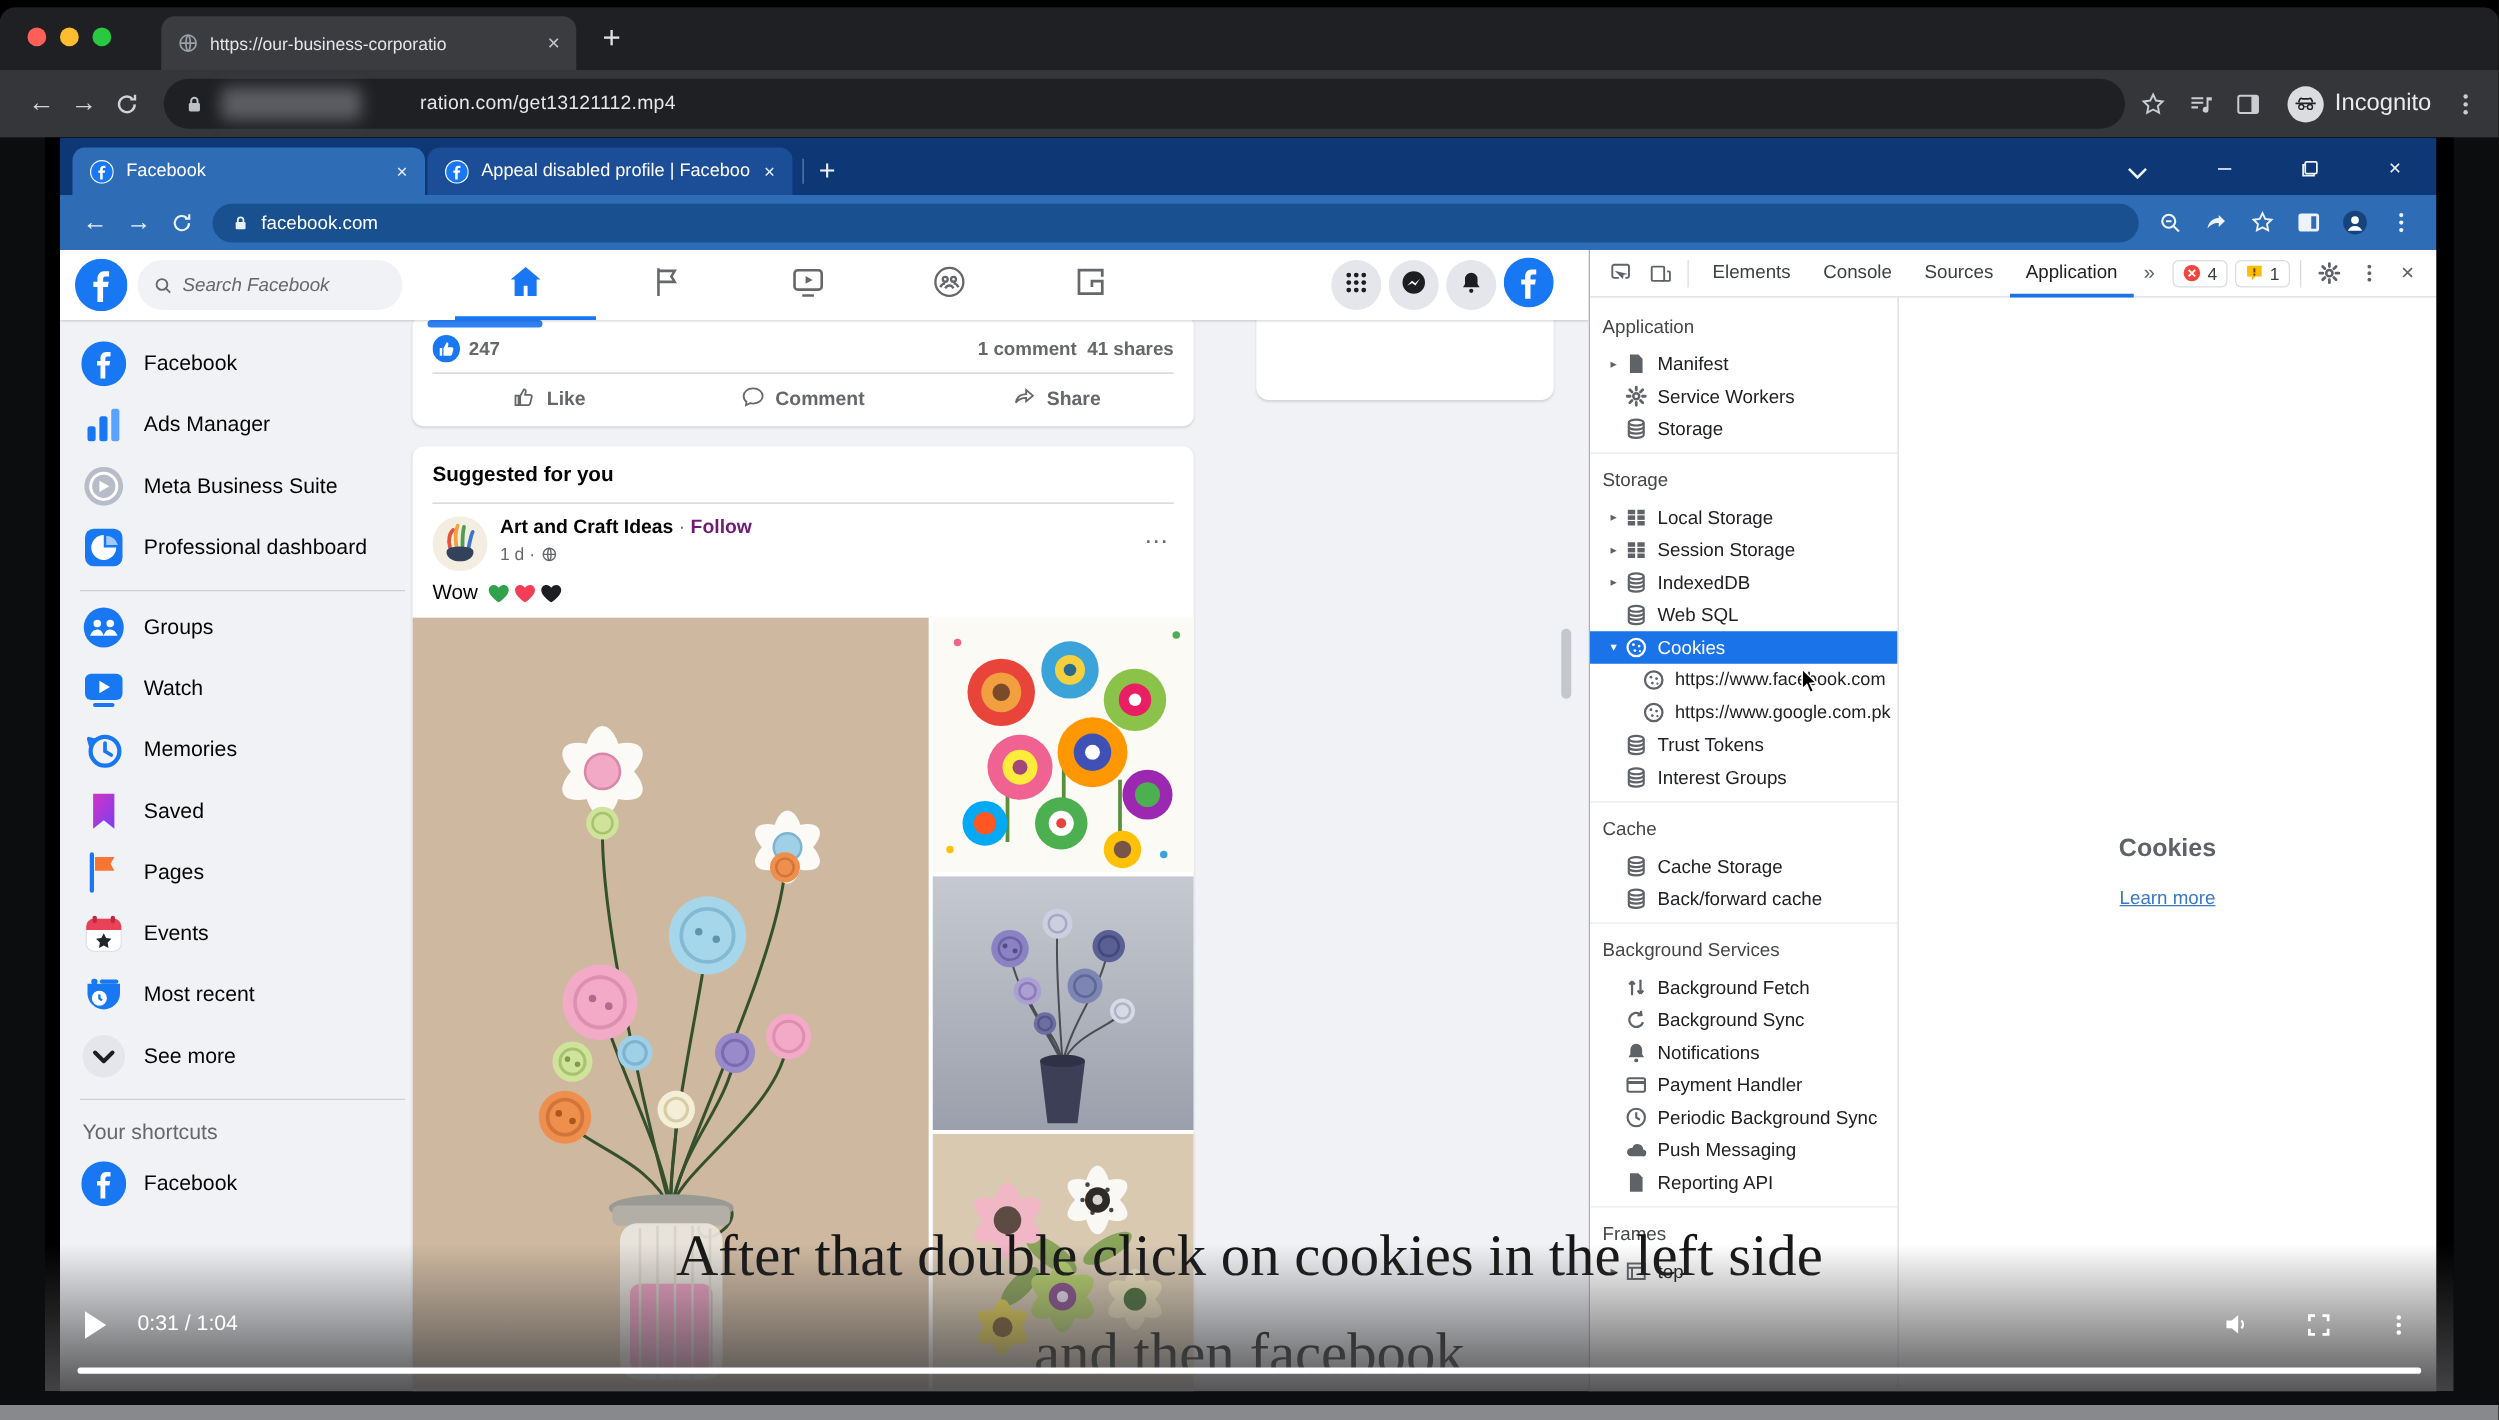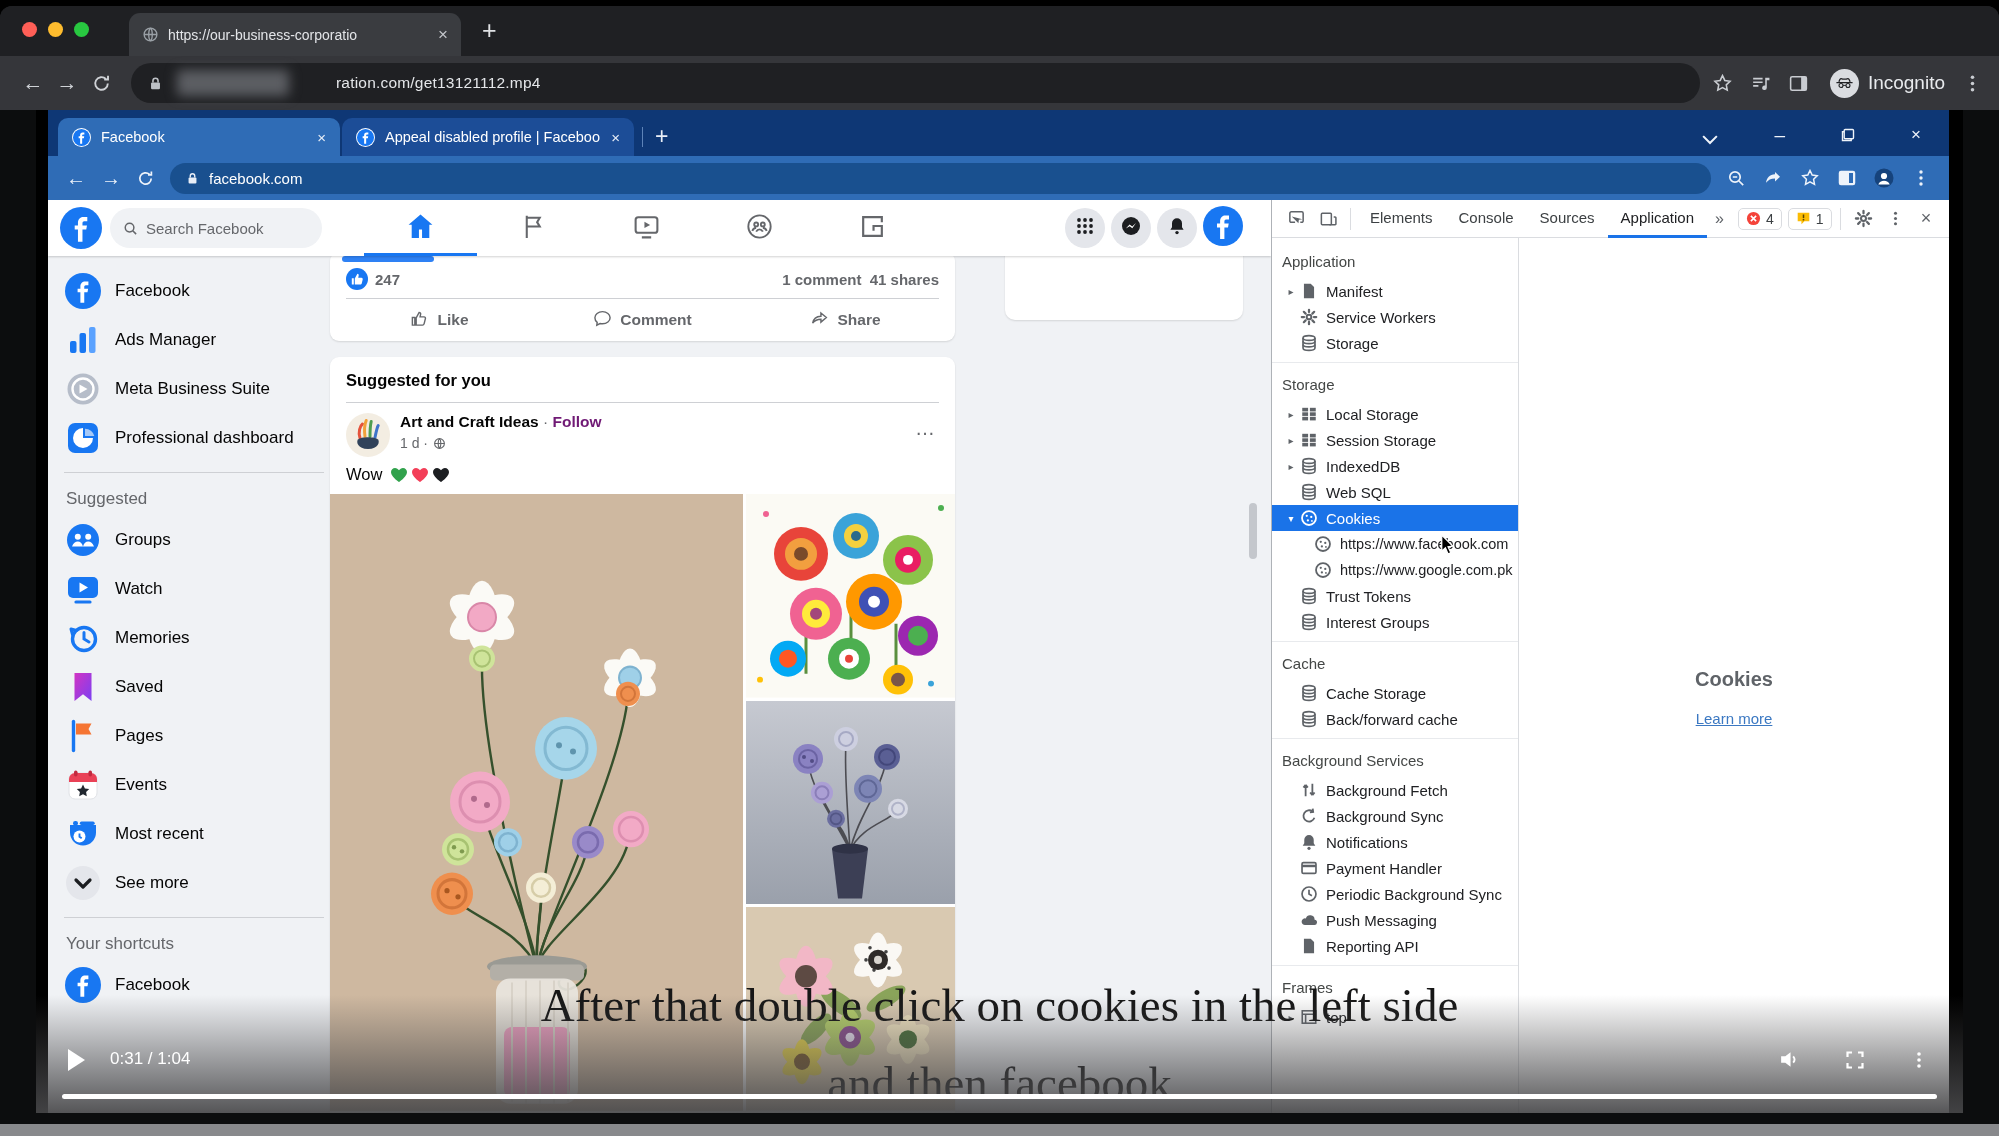--- a/index.html
+++ b/index.html
@@ -75,21 +75,21 @@
   .b-right .ic { width:20px; height:20px; color:#eef3fa; }
 
   
   .b-content { flex:1; display:flex; background:#f0f2f5; position:relative; overflow:hidden; min-height:0; }
   .fb { flex:1; position:relative; overflow:hidden; }
   .fb-header { position:absolute; top:0; left:0; right:0; height:56px; background:#fff;
                box-shadow:0 1px 2px rgba(0,0,0,.18); z-index:3; }
   .fb-logo { position:absolute; left:12px; top:7px; width:42px; height:42px; }
   .fb-search { position:absolute; left:62px; top:8px; width:212px; height:40px;
                background:#f0f2f5; border-radius:20px; display:flex; align-items:center;
-               gap:8px; padding:0 13px; }
+               gap:8px; padding:0 13px;font-style:italic; }
   .fb-search svg { width:15px; height:15px; }
   .fb-search span { font-size:15px; color:#65676b; }
   .fb-tabs { position:absolute; left:316px; top:0; height:56px; display:flex; }
   .fbtab { width:113px; display:flex; align-items:center; justify-content:center; }
   .fbtab svg { width:29px; height:29px; }
   .fbtab.active { box-shadow:inset 0 -3px 0 #1877f2; }
   .fb-actions { position:absolute; right:28px; top:8px; display:flex; gap:6px; }
   .fb-act { width:40px; height:40px; border-radius:50%; background:#e4e6eb;
             display:flex; align-items:center; justify-content:center; }
   .fb-act svg { width:20px; height:20px; }
@@ -458,21 +458,20 @@
        <span class="sb-ic">
                       <svg viewBox="0 0 36 36">
                         <rect x="3" y="3" width="30" height="30" rx="7" fill="#1877f2"></rect>
                         <path d="M18 18V8a10 10 0 1 0 10 10z" fill="#fff"></path>
                         <path d="M20 16V8.7A9.4 9.4 0 0 1 29.3 16z" fill="#a6c9f7"></path>
                       </svg>
                     </span>
        <span class="sb-lbl">Professional dashboard</span>
      </div>
                   <div class="sb-divider"></div>
-                  <div class="sb-header">Suggested</div>
                   <div class="sb-item">
        <span class="sb-ic">
                       <svg viewBox="0 0 36 36">
                         <circle cx="18" cy="18" r="16" fill="#1877f2"></circle>
                         <circle cx="12.8" cy="14.8" r="3" fill="#fff"></circle>
                         <circle cx="23.2" cy="14.8" r="3" fill="#fff"></circle>
                         <path d="M7 24.5c1.3-3.4 3.3-5 5.8-5 2.4 0 4.3 1.6 5.2 5zM18 24.5c.9-3.4 2.8-5 5.2-5 2.5 0 4.5 1.6 5.8 5z" fill="#fff"></path>
                       </svg>
                     </span>
        <span class="sb-lbl">Groups</span>

